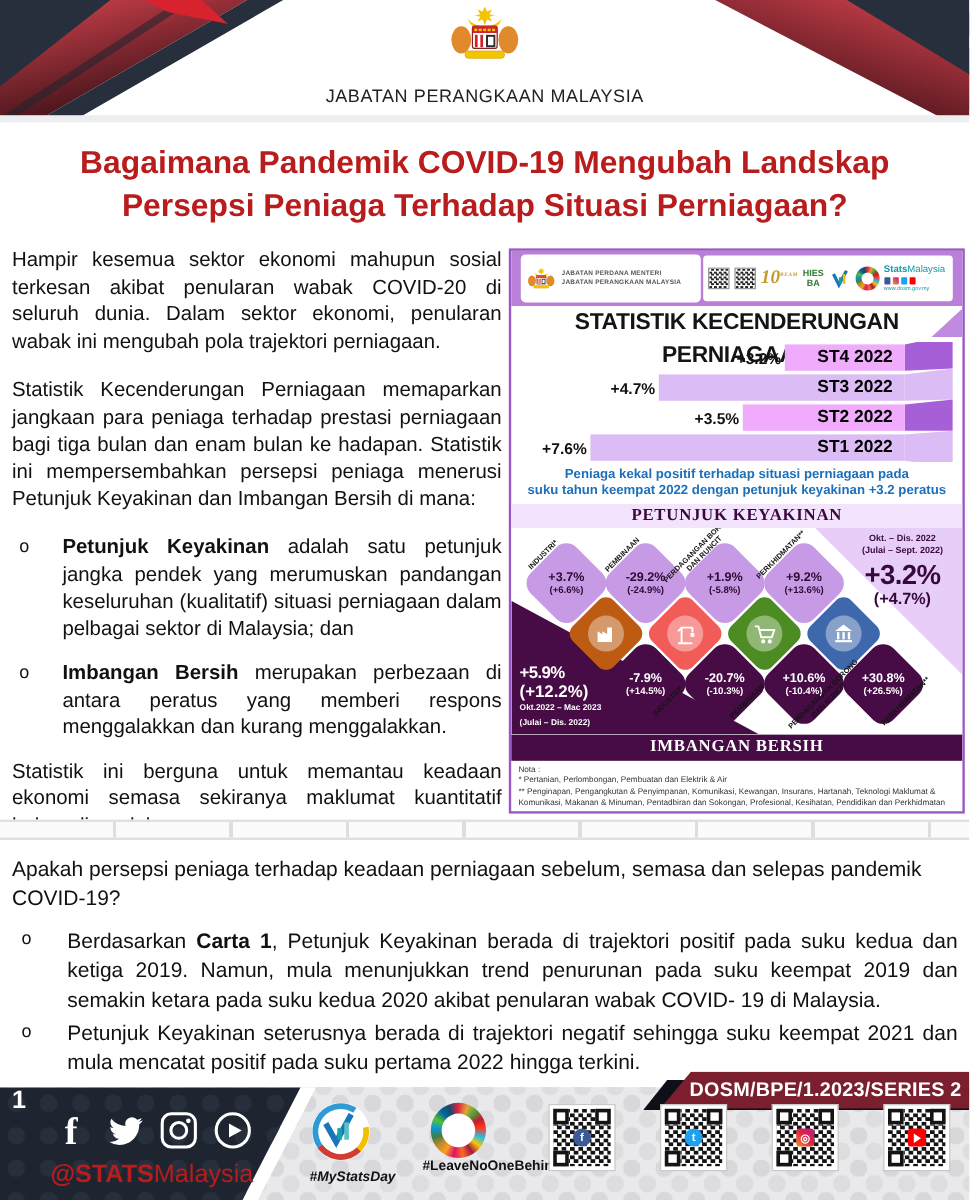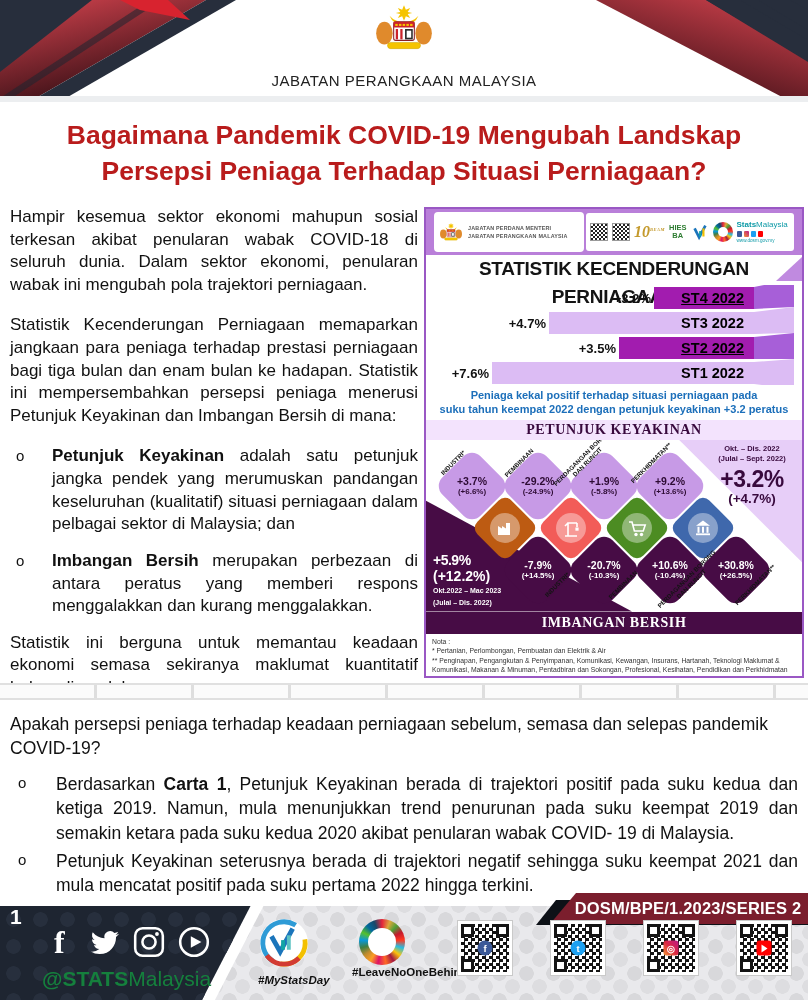--- a/index.html
+++ b/index.html
@@ -56,21 +56,21 @@
             letter-spacing:-.3px;color:#141414;position:relative;}
   .title-wedge{position:absolute;right:0;top:48px;width:26px;height:24px;background:#c08ae0;
                clip-path:polygon(100% 0,100% 100%,0 100%);}
 
   .chart{position:relative;height:100px;margin:2px 8px 0 8px;}
   .bar-row{position:absolute;right:40px;height:22px;display:flex;align-items:center;}
   .bar-row.r0{top:2px;} .bar-row.r1{top:27px;} .bar-row.r2{top:52px;} .bar-row.r3{top:77px;}
   .bval{font-weight:bold;font-size:13px;margin-right:3px;white-space:nowrap;}
   .bar{height:22px;display:flex;align-items:center;justify-content:flex-end;
        padding-right:10px;box-sizing:border-box;font-weight:bold;font-size:14.5px;color:#000;}
-  .bar.d{background:#a21caf;text-decoration:underline;} .bar.l{background:#dcbcf4;}
+  .bar.d{background:#f0abfc;} .bar.l{background:#dcbcf4;}
   .bar.w0{width:100px;} .bar.w1{width:205px;} .bar.w2{width:135px;} .bar.w3{width:262px;}
   .fan{position:absolute;right:0;top:0;}
 
   .ig-caption{margin-top:3px;text-align:center;color:#1c6fba;font-weight:bold;font-size:11px;
               line-height:1.3;white-space:pre-line;}
 
   .keyband{height:20px;margin-top:3px;background:#f3e3fd;text-align:center;line-height:20px;
            font-family:"Liberation Serif",serif;font-weight:bold;font-size:14px;color:#38093d;letter-spacing:.6px;}
 
   .dia{position:relative;height:172px;background:#fff;overflow:hidden;}
@@ -133,21 +133,21 @@
   .f-strip{position:absolute;top:13px;left:0;right:0;bottom:0;background:#e9e9ec;
            background-image:radial-gradient(#d8d8db 7px,transparent 7.5px),radial-gradient(#dddde0 7px,transparent 7.5px);
            background-size:27px 27px,27px 27px;background-position:0 0,13px 13px;}
   .f-gap{position:absolute;top:13px;bottom:0;left:0;width:808px;background:#fff;
          clip-path:polygon(31% 0,32.6% 0,26.6% 100%,25% 100%);}
   .f-dark{position:absolute;top:13px;bottom:0;left:0;width:808px;background:#1e2531;
           background-image:radial-gradient(#272f3d 7px,transparent 7.5px);background-size:27px 27px;
           clip-path:polygon(0 0,31% 0,25% 100%,0 100%);}
   .page-num{position:absolute;left:10px;top:12px;color:#fff;font-weight:bold;font-size:21px;z-index:6;}
   .soc-row{position:absolute;left:46px;top:32px;display:flex;gap:11px;z-index:6;}
-  .handle{position:absolute;left:42px;top:74px;color:#15803d;font-size:21px;z-index:6;}
+  .handle{position:absolute;left:42px;top:74px;color:#b91c1c;font-size:21px;z-index:6;}
   .handle b{font-weight:800;}
   .mylogo{position:absolute;left:258px;top:24px;width:56px;text-align:left;z-index:6;font-style:italic;}
   .mylogo .cap,.sdgwrap .cap{font-size:11.5px;font-weight:800;color:#111;margin-top:1px;white-space:nowrap;}
   .sdgwrap{position:absolute;left:352px;top:26px;width:60px;text-align:center;z-index:6;}
   .sdgwrap .sdg{width:46px;height:46px;margin:0 auto;} .sdgwrap .sdg::after{inset:9px;}
   .qr{position:absolute;top:28px;width:48px;height:48px;background:#fff;border:3px solid #fff;
       outline:1px solid #c9c9c9;z-index:6;
       background-image:conic-gradient(#141414 25%,transparent 0 50%,#141414 0 75%,transparent 0);
       background-size:7px 7px;}
   .qr::before,.qr::after,.qr .fbl{content:"";position:absolute;width:13px;height:13px;background:#fff;
@@ -229,21 +229,21 @@
       <svg width="66" height="48" viewBox="0 0 64 46">
           <use href="#crest"></use>
         </svg>
     </div>
     <div class="agency">JABATAN PERANGKAAN MALAYSIA</div>
   </div>
 
   <h1 class="doc-title">Bagaimana Pandemik COVID-19 Mengubah Landskap Persepsi Peniaga Terhadap Situasi Perniagaan?</h1>
 
   <section class="intro">
-    <p>Hampir kesemua sektor ekonomi mahupun sosial terkesan akibat penularan wabak COVID-18 di seluruh dunia. Dalam sektor ekonomi, penularan wabak ini mengubah pola trajektori perniagaan.</p>
+    <p>Hampir kesemua sektor ekonomi mahupun sosial terkesan akibat penularan wabak COVID-20 di seluruh dunia. Dalam sektor ekonomi, penularan wabak ini mengubah pola trajektori perniagaan.</p>
     <p>Statistik Kecenderungan Perniagaan memaparkan jangkaan para peniaga terhadap prestasi perniagaan bagi tiga bulan dan enam bulan ke hadapan. Statistik ini mempersembahkan persepsi peniaga menerusi Petunjuk Keyakinan dan Imbangan Bersih di mana:</p>
     <div class="li">
       <span class="m">o</span>
       <p><b>Petunjuk Keyakinan</b><span> adalah satu petunjuk jangka pendek yang merumuskan pandangan keseluruhan (kualitatif) situasi perniagaan dalam pelbagai sektor di Malaysia; dan</span></p>
     </div>
     <div class="li">
       <span class="m">o</span>
       <p><b>Imbangan Bersih</b><span> merupakan perbezaan di antara peratus yang memberi respons menggalakkan dan kurang menggalakkan.</span></p>
     </div>
     <p>Statistik ini berguna untuk memantau keadaan ekonomi semasa sekiranya maklumat kuantitatif belum diperoleh.</p>

